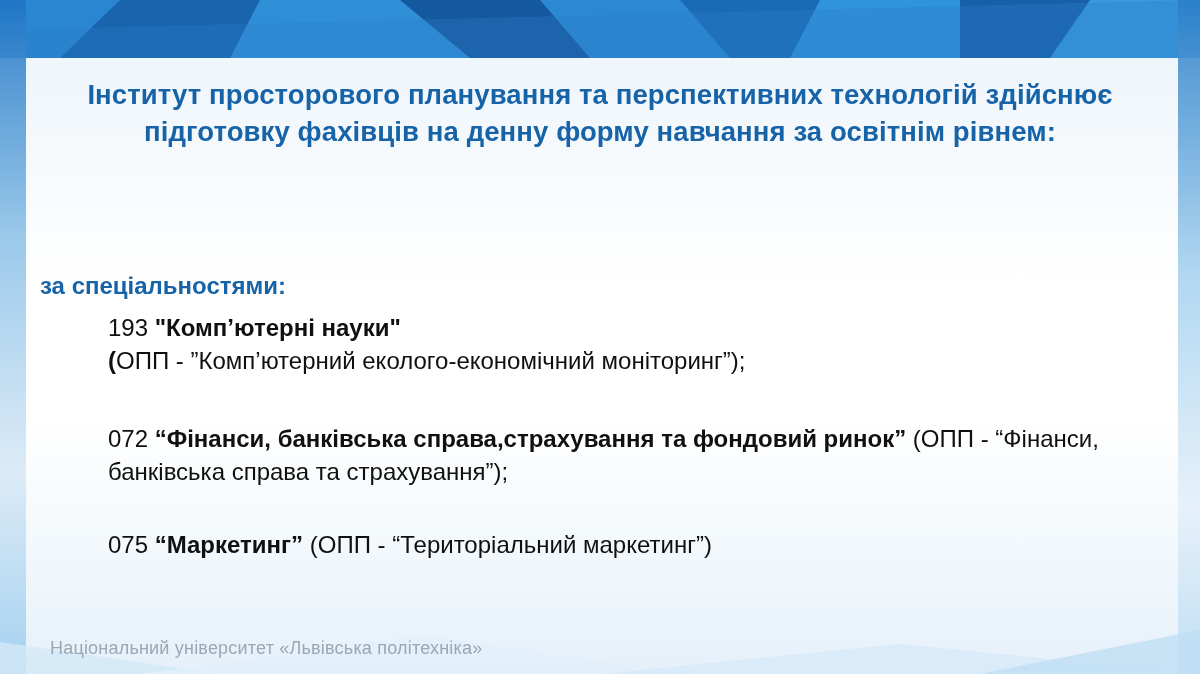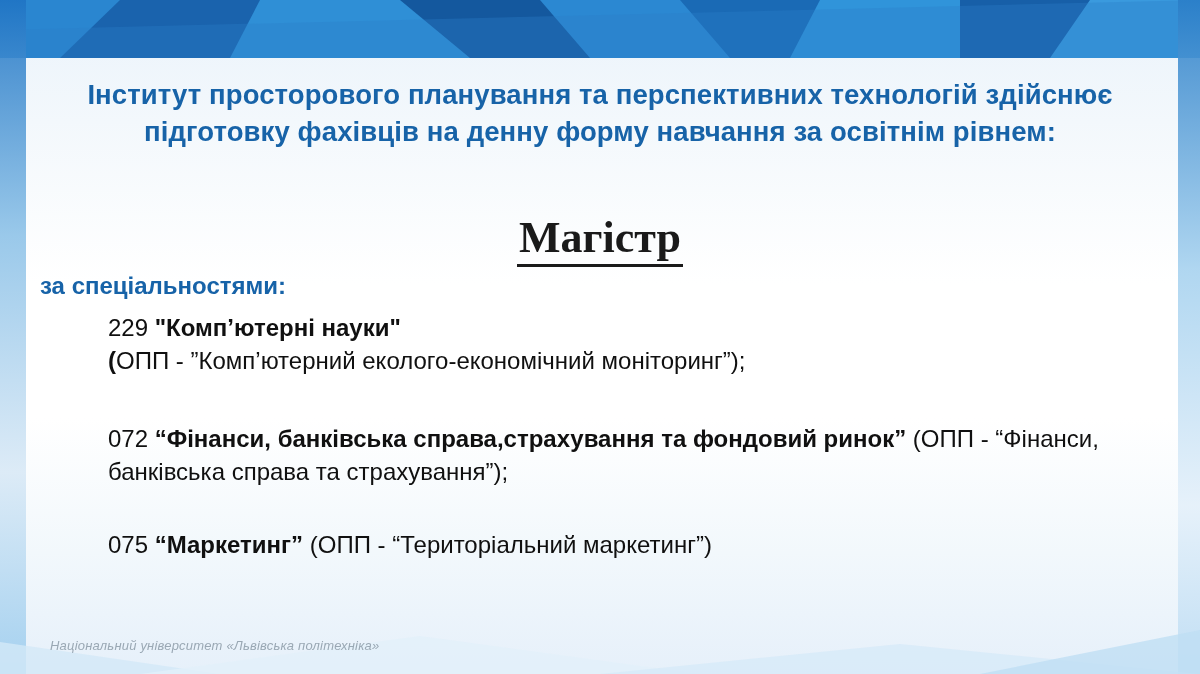--- a/index.html
+++ b/index.html
@@ -132,23 +132,22 @@
     font-weight: bold;
   }
   .item-1 { margin-bottom: 46px; }
   .item-2 { margin-bottom: 40px; }
 
   .footer {
     position: absolute;
     left: 50px;
     top: 624px;
     color: #9aa8b4;
-    font-size: 13px;
+    font-size: 18px;
     letter-spacing: 0.2px;
-    font-style: italic;
   }
 </style>
 </head>
 <body>
 
 <div class="slide">
 
   <div class="top-band">
     <svg width="1200" height="58" viewBox="0 0 1200 58" preserveAspectRatio="none">
       <rect x="0" y="0" width="1200" height="58" fill="#1b6fbe"></rect>
@@ -174,30 +173,27 @@
       <polygon points="140,52 420,14 700,52" fill="#e2f0fa" opacity="0.8"></polygon>
       <polygon points="600,52 900,22 1200,52" fill="#d6eaf8" opacity="0.75"></polygon>
       <polygon points="980,52 1200,8 1200,52" fill="#bfdff4" opacity="0.8"></polygon>
     </svg>
   </div>
 
   <div class="content">
 
     <div class="headline">Інститут просторового планування та перспективних технологій здійснює підготовку фахівців на денну форму навчання за освітнім рівнем:</div>
 
-    <div class="degree">
-      <span>Магістр</span>
-    </div>
 
     <div class="by-spec">за спеціальностями:</div>
 
     <div class="list">
 
       <div class="item item-1">
-        <span>229 </span><span class="b">"Комп’ютерні науки"</span><br>
+        <span>193 </span><span class="b">"Комп’ютерні науки"</span><br>
         <span class="b">(</span><span>ОПП - ”Комп’ютерний еколого-економічний моніторинг”);</span>
       </div>
 
       <div class="item item-2">
         <span>072 </span><span class="b">“Фінанси, банківська справа,страхування та фондовий ринок”</span><span> </span><span>(ОПП - “Фінанси, банківська справа та страхування”);</span>
       </div>
 
       <div class="item">
         <span>075 </span><span class="b">“Маркетинг”</span><span> </span><span>(ОПП - “Територіальний маркетинг”)</span>
       </div>

